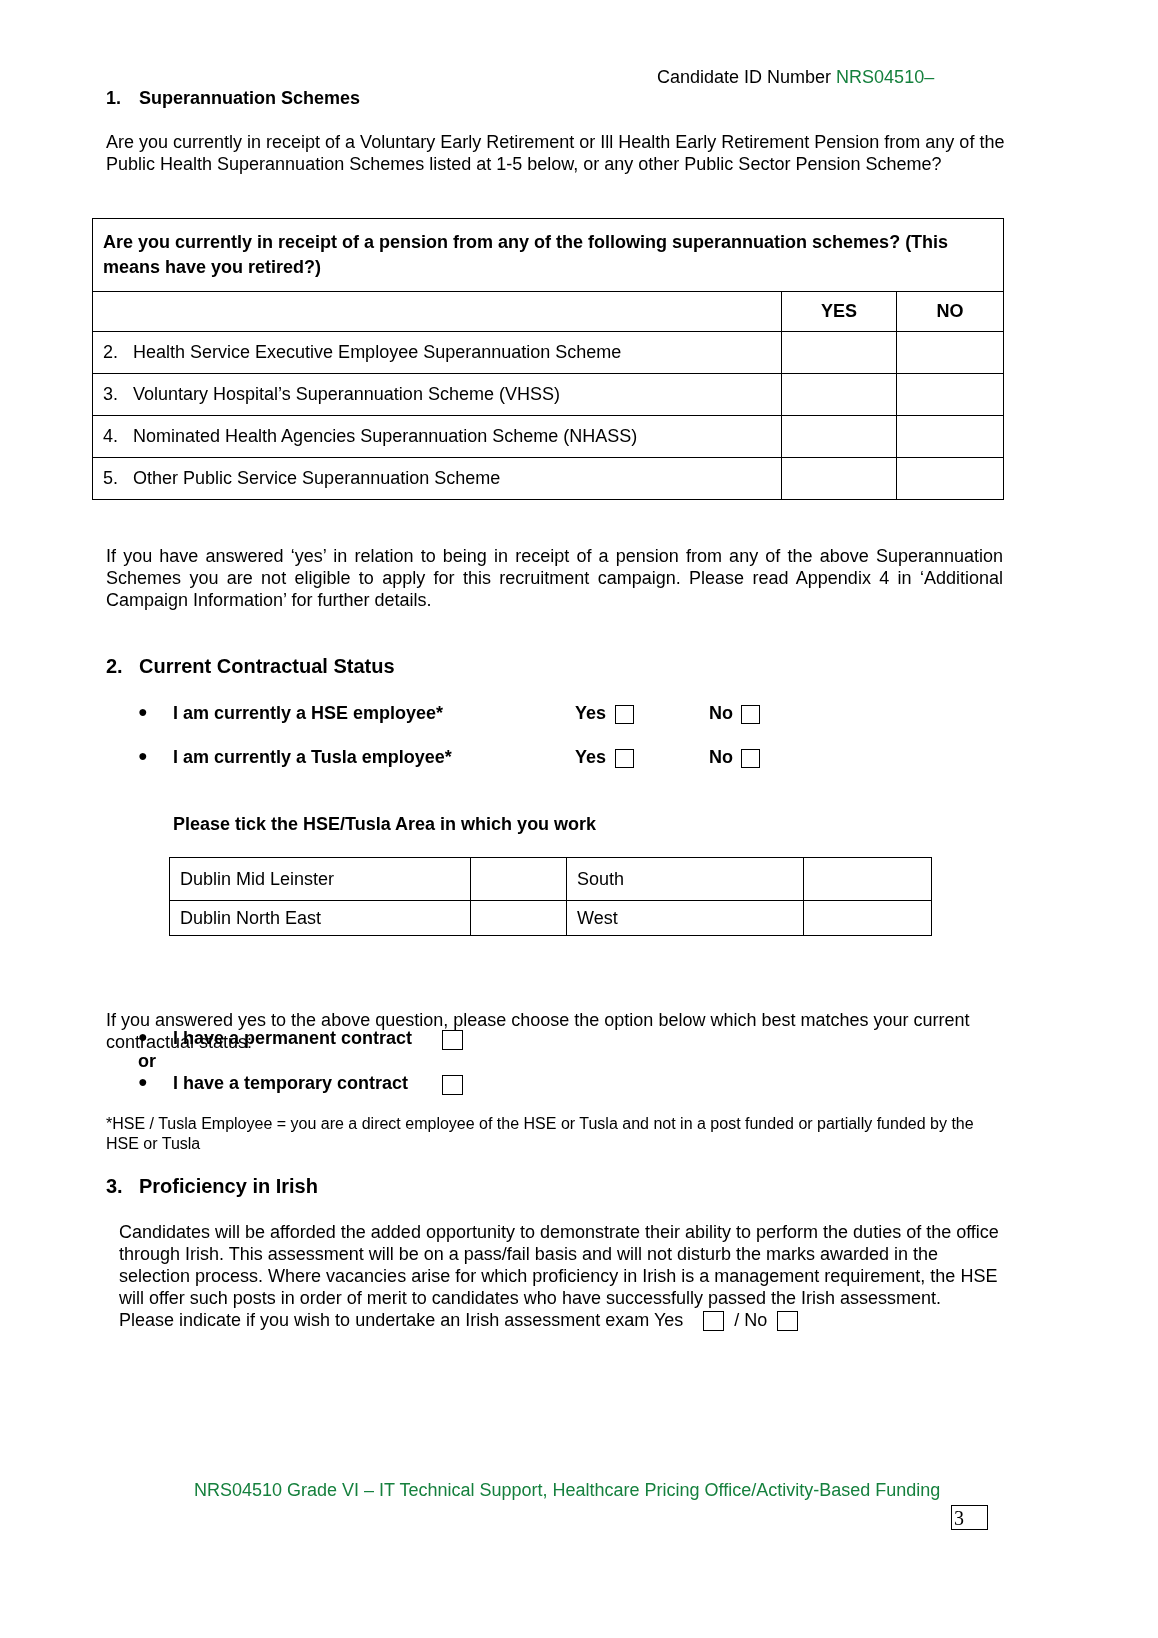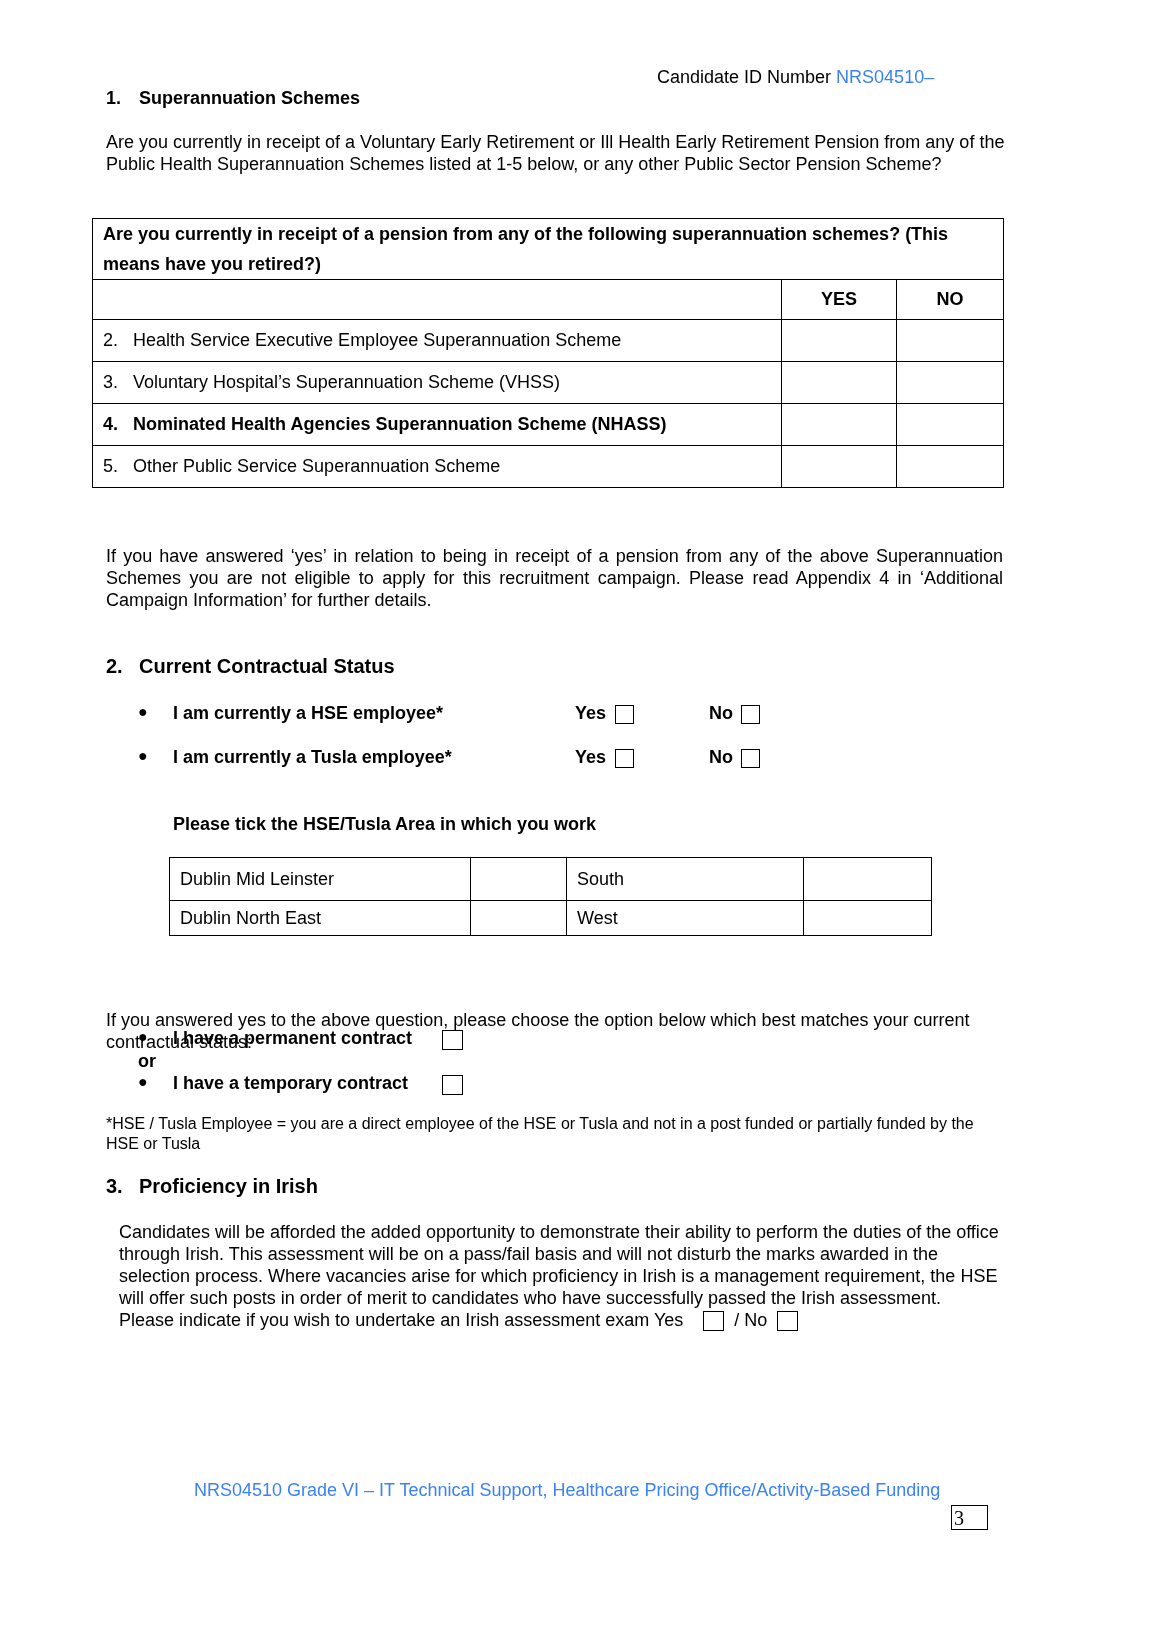--- a/index.html
+++ b/index.html
@@ -1,18 +1,18 @@
 <!DOCTYPE html>
 <html><head>
 <meta charset="utf-8">
 <style>
   html, body { margin:0; padding:0; background:#fff; }
   body { width:1158px; height:1638px; position:relative; font-family:"Liberation Sans", sans-serif; color:#000; font-size:18px; }
   .abs { position:absolute; }
-  .red { color:#3b82f6; }
+  .red { color:#15803d; }
   .b { font-weight:bold; }
   .para { line-height:22px; }
   table { border-collapse:collapse; }
   td { border:1px solid #000; padding:0 10px; vertical-align:middle; font-size:18px; }
   .box { display:inline-block; width:19px; height:19px; border:1px solid #000; vertical-align:middle; box-sizing:border-box; }
   .bullet { position:absolute; font-size:16px; }
 </style>
 </head>
 <body>
 
@@ -23,38 +23,38 @@
 <div class="abs b" style="left:106px; top:88px;">
   <span>1.</span>
   <span style="position:absolute; left:33px; white-space:nowrap;">Superannuation Schemes</span>
 </div>
 
 <div class="abs para" style="left:106px; top:131px; width:900px;">Are you currently in receipt of a Voluntary Early Retirement or Ill Health Early Retirement Pension from any of the Public Health Superannuation Schemes listed at 1-5 below, or any other Public Sector Pension Scheme?</div>
 
 <table class="abs" style="left:92px; top:218px; width:912px;">
   <tbody>
       <tr style="height:52px;">
-    <td colspan="3" class="b" style="padding:0 10px; line-height:30px;">Are you currently in receipt of a pension from any of the following superannuation schemes? (This means have you retired?)</td>
+    <td colspan="3" class="b" style="padding:11px 10px; line-height:25px;">Are you currently in receipt of a pension from any of the following superannuation schemes? (This means have you retired?)</td>
   </tr>
   <tr style="height:40px;">
     <td style="width:668px;"></td>
     <td class="b" style="width:94px; text-align:center;">YES</td>
     <td class="b" style="text-align:center;">NO</td>
   </tr>
   <tr style="height:42px;">
     <td><span>2.</span>&nbsp;&nbsp;&nbsp;<span>Health Service Executive Employee Superannuation Scheme</span></td>
     <td></td>
         <td></td>
   </tr>
   <tr style="height:42px;">
     <td><span>3.</span>&nbsp;&nbsp;&nbsp;<span>Voluntary Hospital’s Superannuation Scheme (VHSS)</span></td>
     <td></td>
         <td></td>
   </tr>
-  <tr style="height:42px;font-weight:bold;">
+  <tr style="height:42px;">
     <td><span>4.</span>&nbsp;&nbsp;&nbsp;<span>Nominated Health Agencies Superannuation Scheme (NHASS)</span></td>
     <td></td>
         <td></td>
   </tr>
   <tr style="height:42px;">
     <td><span>5.</span>&nbsp;&nbsp;&nbsp;<span>Other Public Service Superannuation Scheme</span></td>
     <td></td>
         <td></td>
   </tr>
 </tbody>

